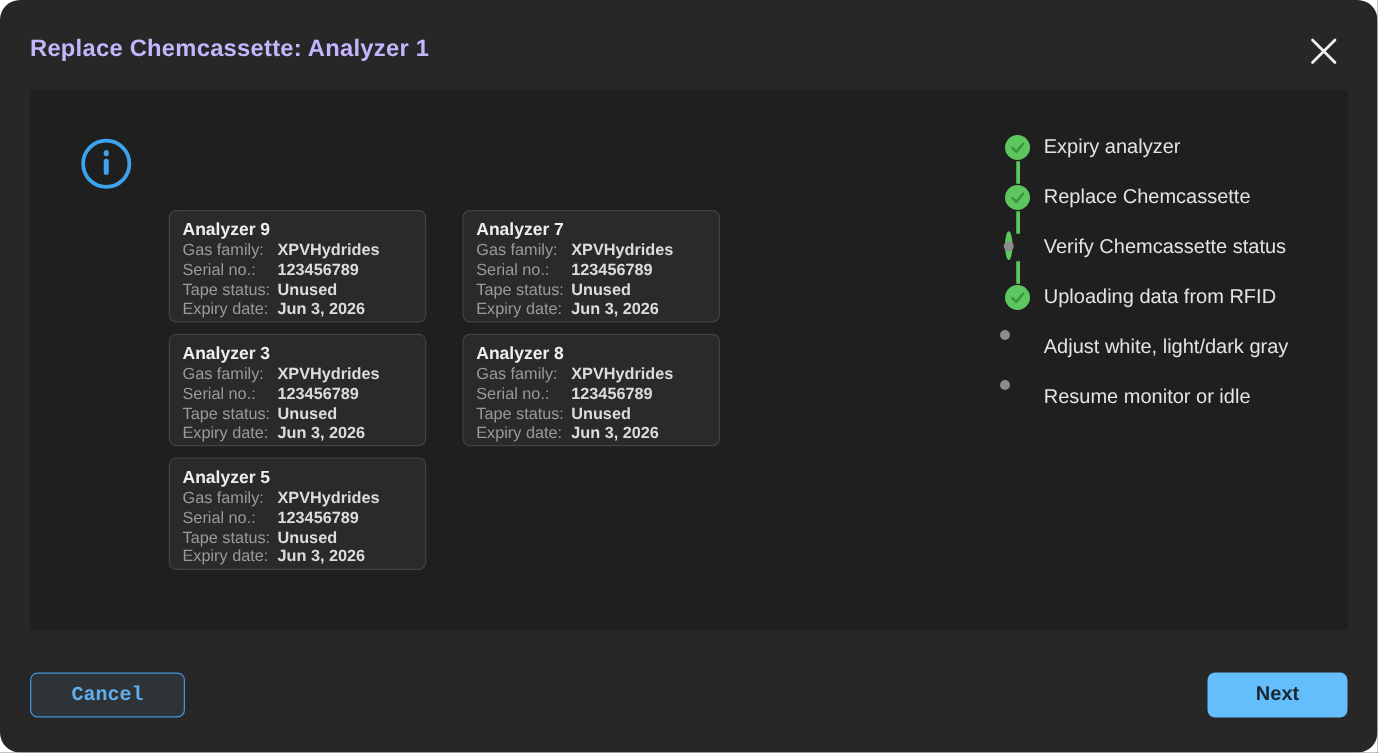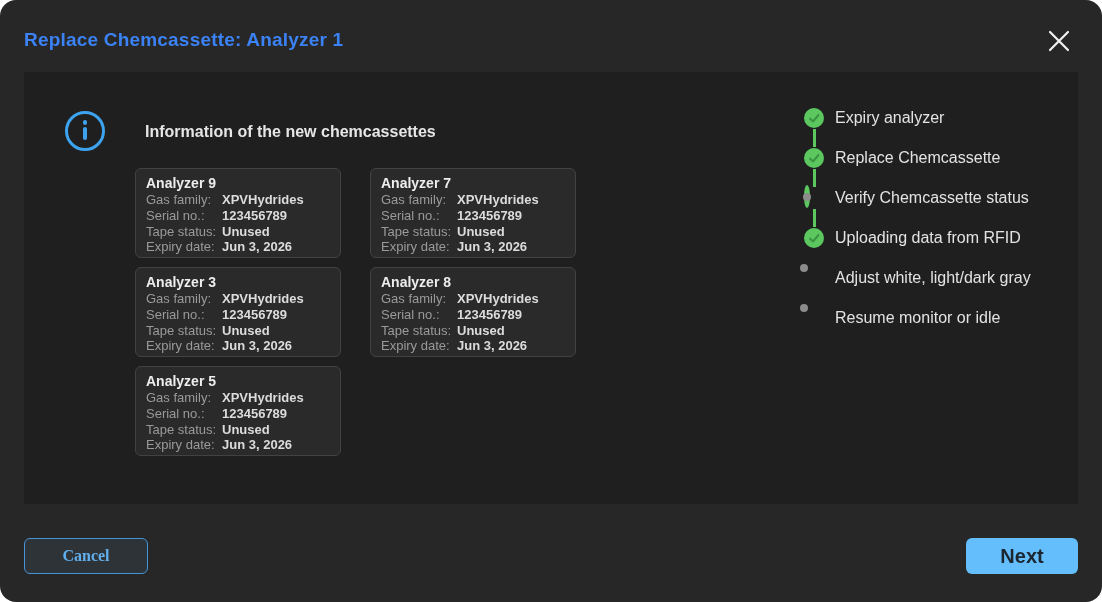--- a/index.html
+++ b/index.html
@@ -5,21 +5,21 @@
   html,body { margin:0; padding:0; background:#ffffff; font-family:"Liberation Sans", sans-serif; }
   .dialog {
     position:relative; width:1102px; height:602px;
     background:#272727; border-radius:16px; overflow:hidden;
     -webkit-font-smoothing:antialiased;
   }
 
   
   .dlg-title {
     position:absolute; left:24px; top:29px;
-    font-size:19px; font-weight:700; color:#3b82f6; letter-spacing:.2px;
+    font-size:19px; font-weight:700; color:#c4b5fd; letter-spacing:.2px;
   }
   .close-btn {
     position:absolute; right:26px; top:24px; width:34px; height:34px;
     display:flex; align-items:center; justify-content:center;
     background:transparent; border:none; cursor:pointer; padding:0;
   }
 
   
   .panel {
     position:absolute; left:24px; top:72px; width:1054px; height:432px;
@@ -83,46 +83,45 @@
     content:""; position:absolute; left:50%; top:50%; transform:translate(-50%,-50%);
     width:8px; height:8px; border-radius:50%; background:#8C8C8C;
   }
   .step-label { margin-left:11px; font-size:16px; color:#E3E3E3; white-space:nowrap; }
 
   
   .btn-cancel {
     position:absolute; left:24px; top:538px; width:124px; height:36px;
     background:#2E3338; border:1.5px solid #4495D8; border-radius:6px;
     color:#61AFEC; font-size:16px; font-weight:700; cursor:pointer;
-    font-family:Liberation Serif, serif;
+    font-family:Liberation Mono, monospace;
   }
   .btn-next {
     position:absolute; left:966px; top:538px; width:112px; height:36px;
     background:#64BEFB; border:none; border-radius:6px;
-    color:#1B2631; font-size:20px; font-weight:700; cursor:pointer;
+    color:#1B2631; font-size:16px; font-weight:700; cursor:pointer;
     font-family:"Liberation Sans", sans-serif;
   }
 </style>
 </head>
 <body>
 
 <div class="dialog">
 
   <div class="dlg-title">Replace Chemcassette: Analyzer 1</div>
 
   <button class="close-btn">
     <svg width="28" height="28" viewBox="0 0 28 28">
       <path d="M5 5 L23 23 M23 5 L5 23" stroke="#F2F2F2" stroke-width="2.2" stroke-linecap="round" fill="none"></path>
     </svg>
   </button>
 
   <div class="panel">
 
     <div class="info-icon"></div>
-    <div class="panel-heading">Information of the new chemcassettes</div>
 
     <div class="cards">
 
       <div class="card">
         <div class="card-title">Analyzer 9</div>
         <div class="card-row">
             <span class="lbl">Gas family:</span>
             <span class="val">XPVHydrides</span>
           </div>
         <div class="card-row">

